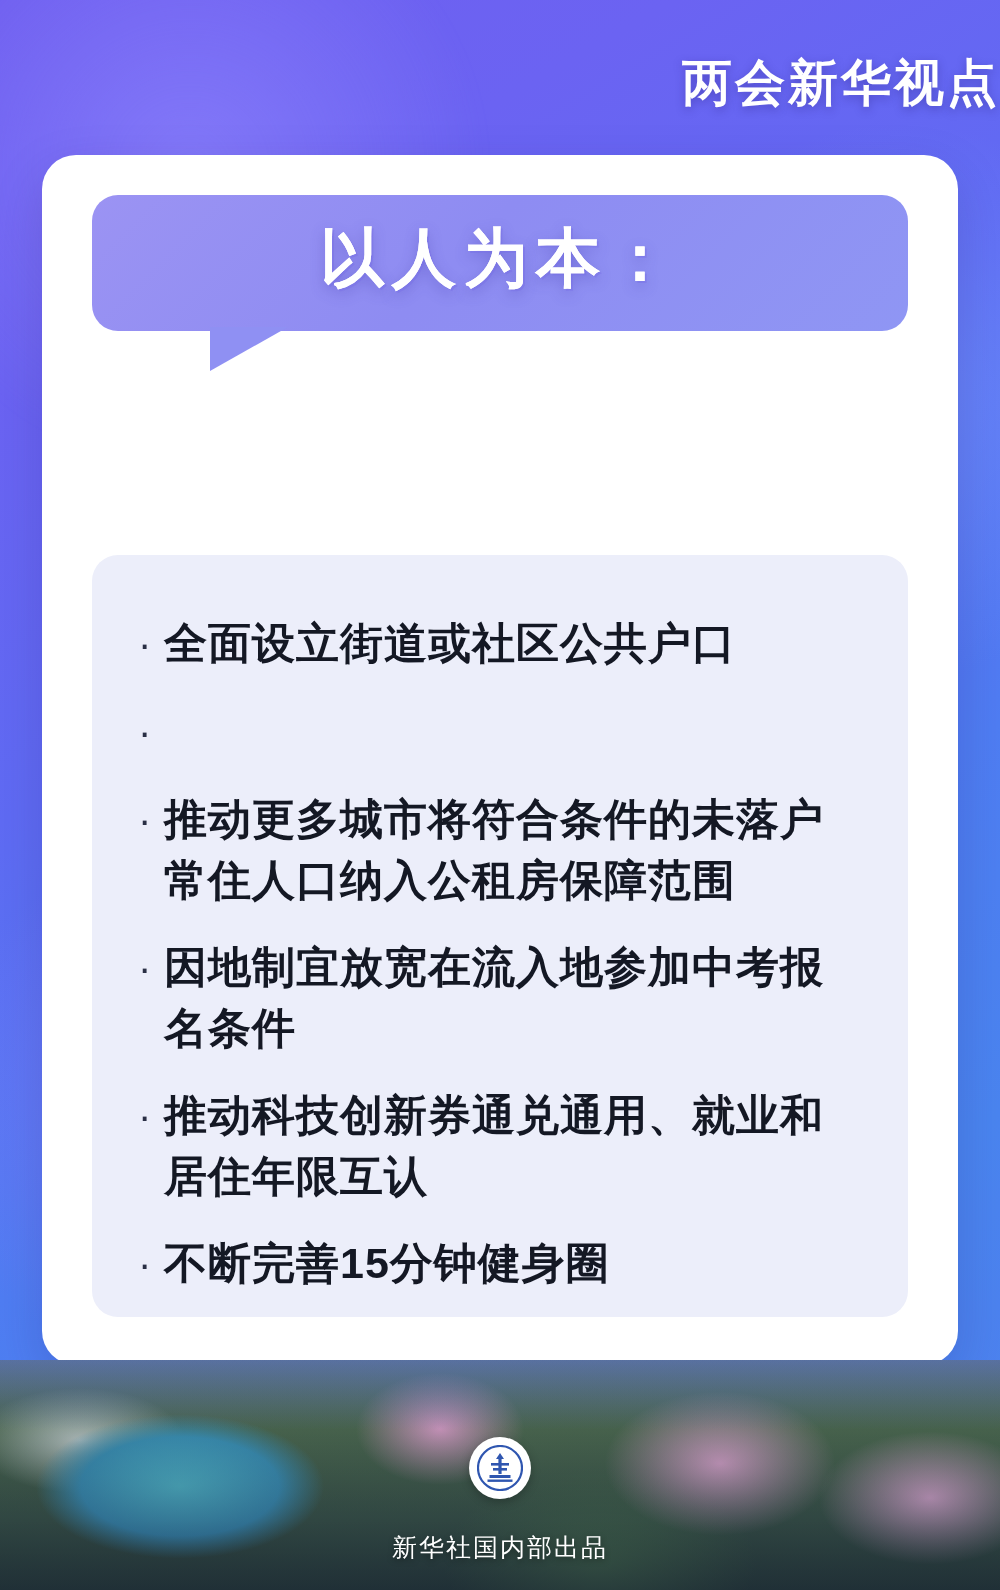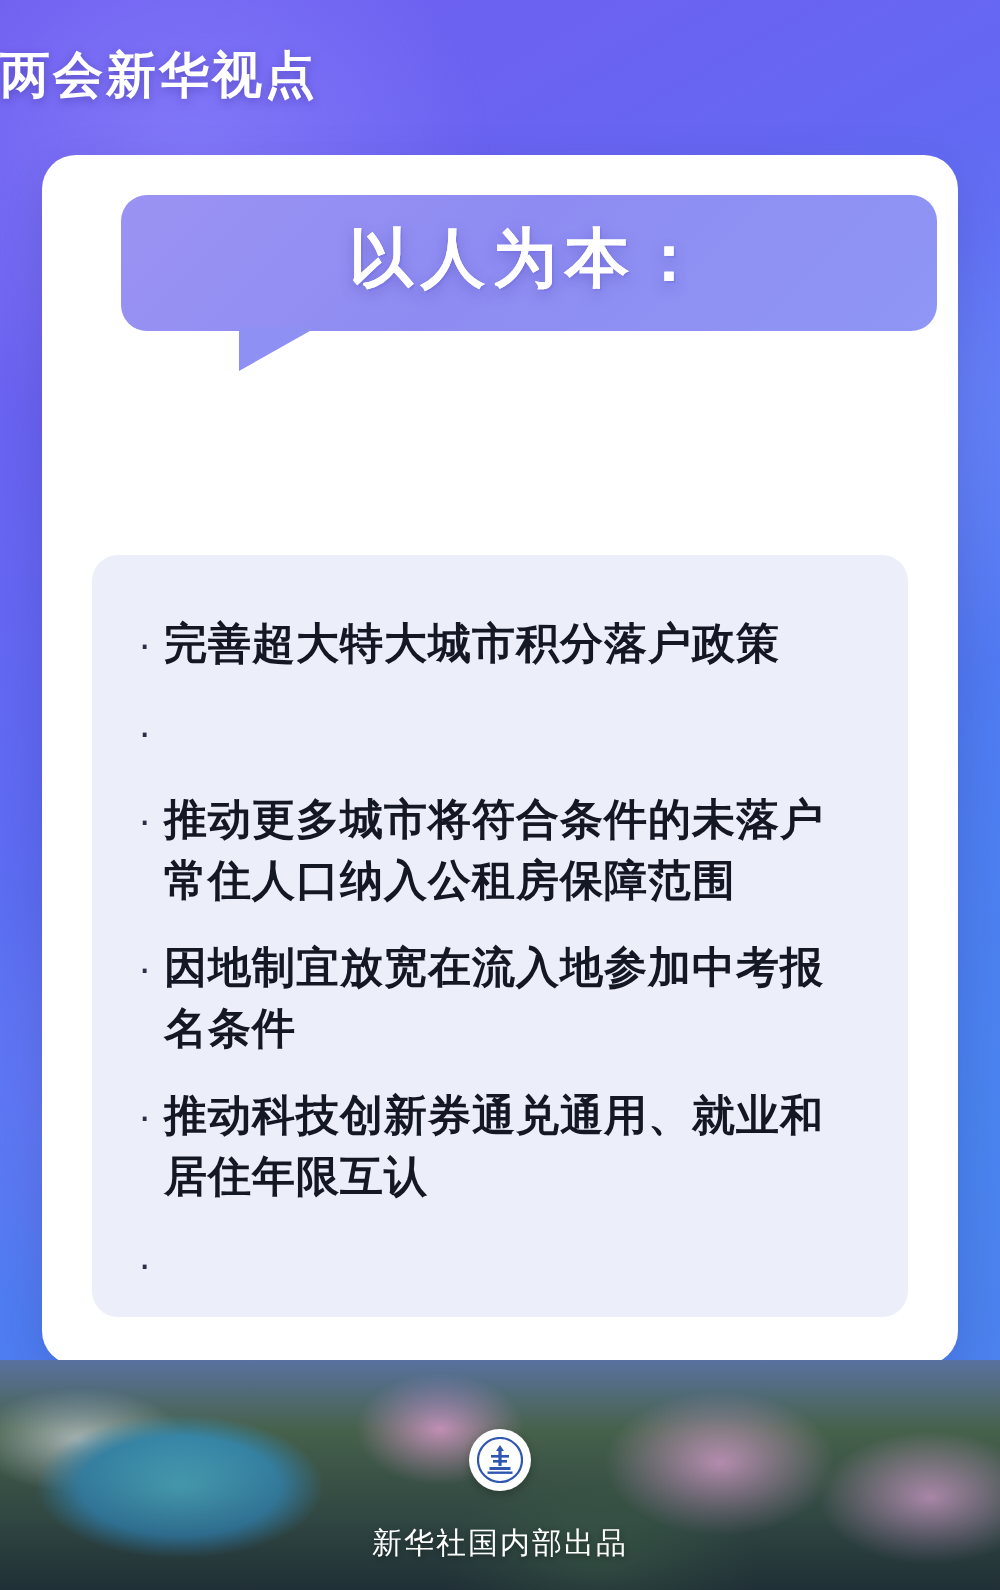--- a/index.html
+++ b/index.html
@@ -42,25 +42,25 @@
     position: absolute;
     left: -80px; bottom: 220px;
     width: 520px; height: 520px;
     border-radius: 50%;
     background: radial-gradient(circle at 50% 50%, rgba(150,130,255,0.40), rgba(100,90,230,0) 70%);
   }
 
   
   .header {
     position: absolute;
-    top: 0; left: 0; right: 0;
+    top: 8px; left: 0; right: 0;
     height: 150px;
     display: flex;
     align-items: center;
-    justify-content: flex-start;
+    justify-content: flex-end;
   }
   .header-title {
     color: #ffffff;
     font-size: 50px;
     font-weight: bold;
     letter-spacing: 3px;
     text-shadow: 0 3px 10px rgba(40,30,120,0.35);
   }
 
   
@@ -74,21 +74,20 @@
     border-radius: 34px;
     box-shadow: 0 18px 50px rgba(40,30,120,0.20);
   }
 
   
   .bubble-wrap {
     position: absolute;
     left: 50px;
     top: 40px;
     width: 816px;
-    margin-left: 29px;
   }
   .bubble {
     position: relative;
     background: linear-gradient(135deg, #9b93f3 0%, #8e8cf2 45%, #8f96f4 100%);
     border-radius: 26px;
     padding: 26px 30px 34px 30px;
     box-sizing: border-box;
     text-align: center;
   }
   .bubble-tail {
@@ -205,21 +204,21 @@
     border-radius: 50%;
     background: #ffffff;
     margin: 0 auto 8px auto;
     display: flex;
     align-items: center;
     justify-content: center;
     box-shadow: 0 3px 10px rgba(0,0,0,0.25);
   }
   .footer-text {
     color: #ffffff;
-    font-size: 30px;
+    font-size: 25px;
     letter-spacing: 2px;
     text-shadow: 0 2px 6px rgba(0,0,0,0.45);
     margin-top: 32px;
   }
 </style>
 </head>
 <body>
 
 <div class="poster">
 
@@ -238,21 +237,21 @@
         <div class="headline-1">以人为本：</div>
         <div class="bubble-tail"></div>
       </div>
     </div>
 
     <div class="list-panel">
       <ul class="list">
 
         <li class="list-item">
           <span class="bullet">·</span>
-          <span class="item-text">完善超大特大城市积分落户政策</span>
+          <span class="item-text">全面设立街道或社区公共户口</span>
         </li>
 
         <li class="list-item">
           <span class="bullet">·</span>
         </li>
 
         <li class="list-item">
           <span class="bullet">·</span>
           <span class="item-text">推动更多城市将符合条件的未落户常住人口纳入公租房保障范围</span>
         </li>
@@ -262,20 +261,21 @@
           <span class="item-text">因地制宜放宽在流入地参加中考报名条件</span>
         </li>
 
         <li class="list-item">
           <span class="bullet">·</span>
           <span class="item-text">推动科技创新券通兑通用、就业和居住年限互认</span>
         </li>
 
         <li class="list-item">
           <span class="bullet">·</span>
+          <span class="item-text">不断完善15分钟健身圈</span>
         </li>
 
       </ul>
     </div>
 
   </div>
 
   <div class="photo-band">
     <div class="photo-bg"></div>
     <div class="photo-fade-top"></div>

